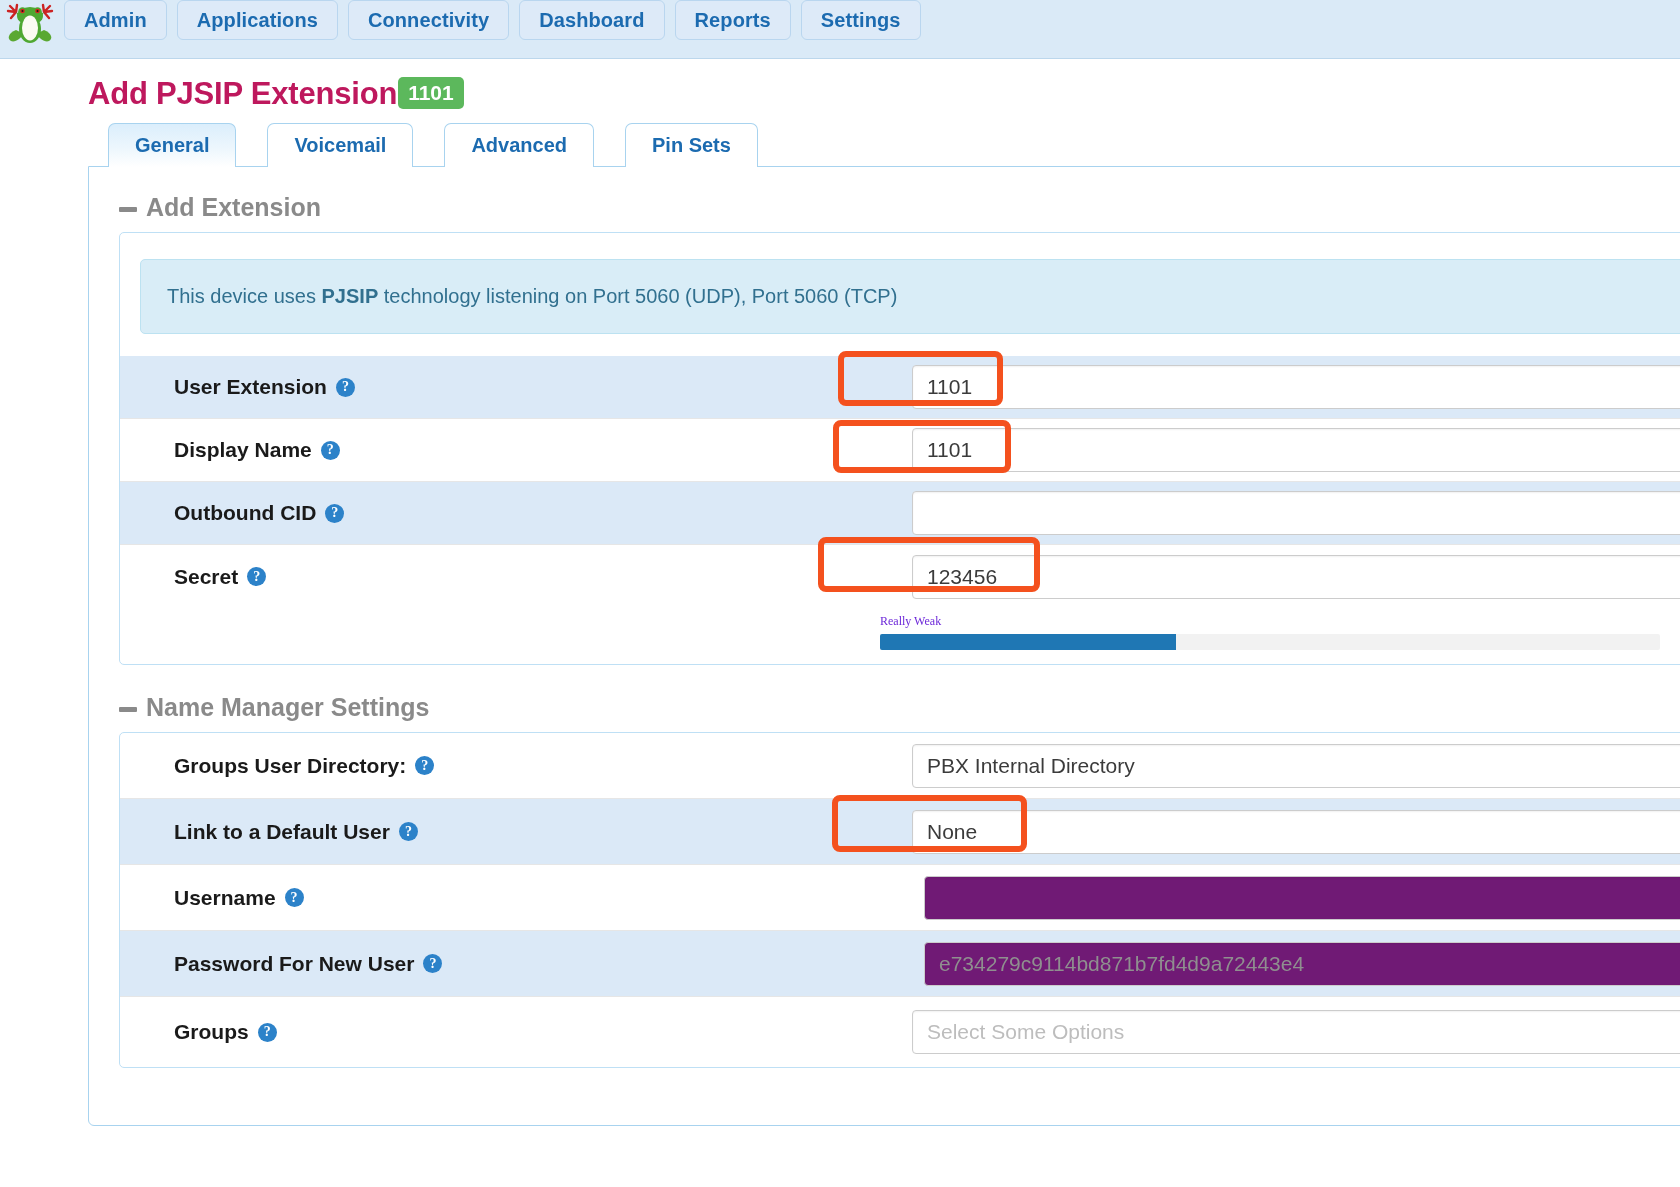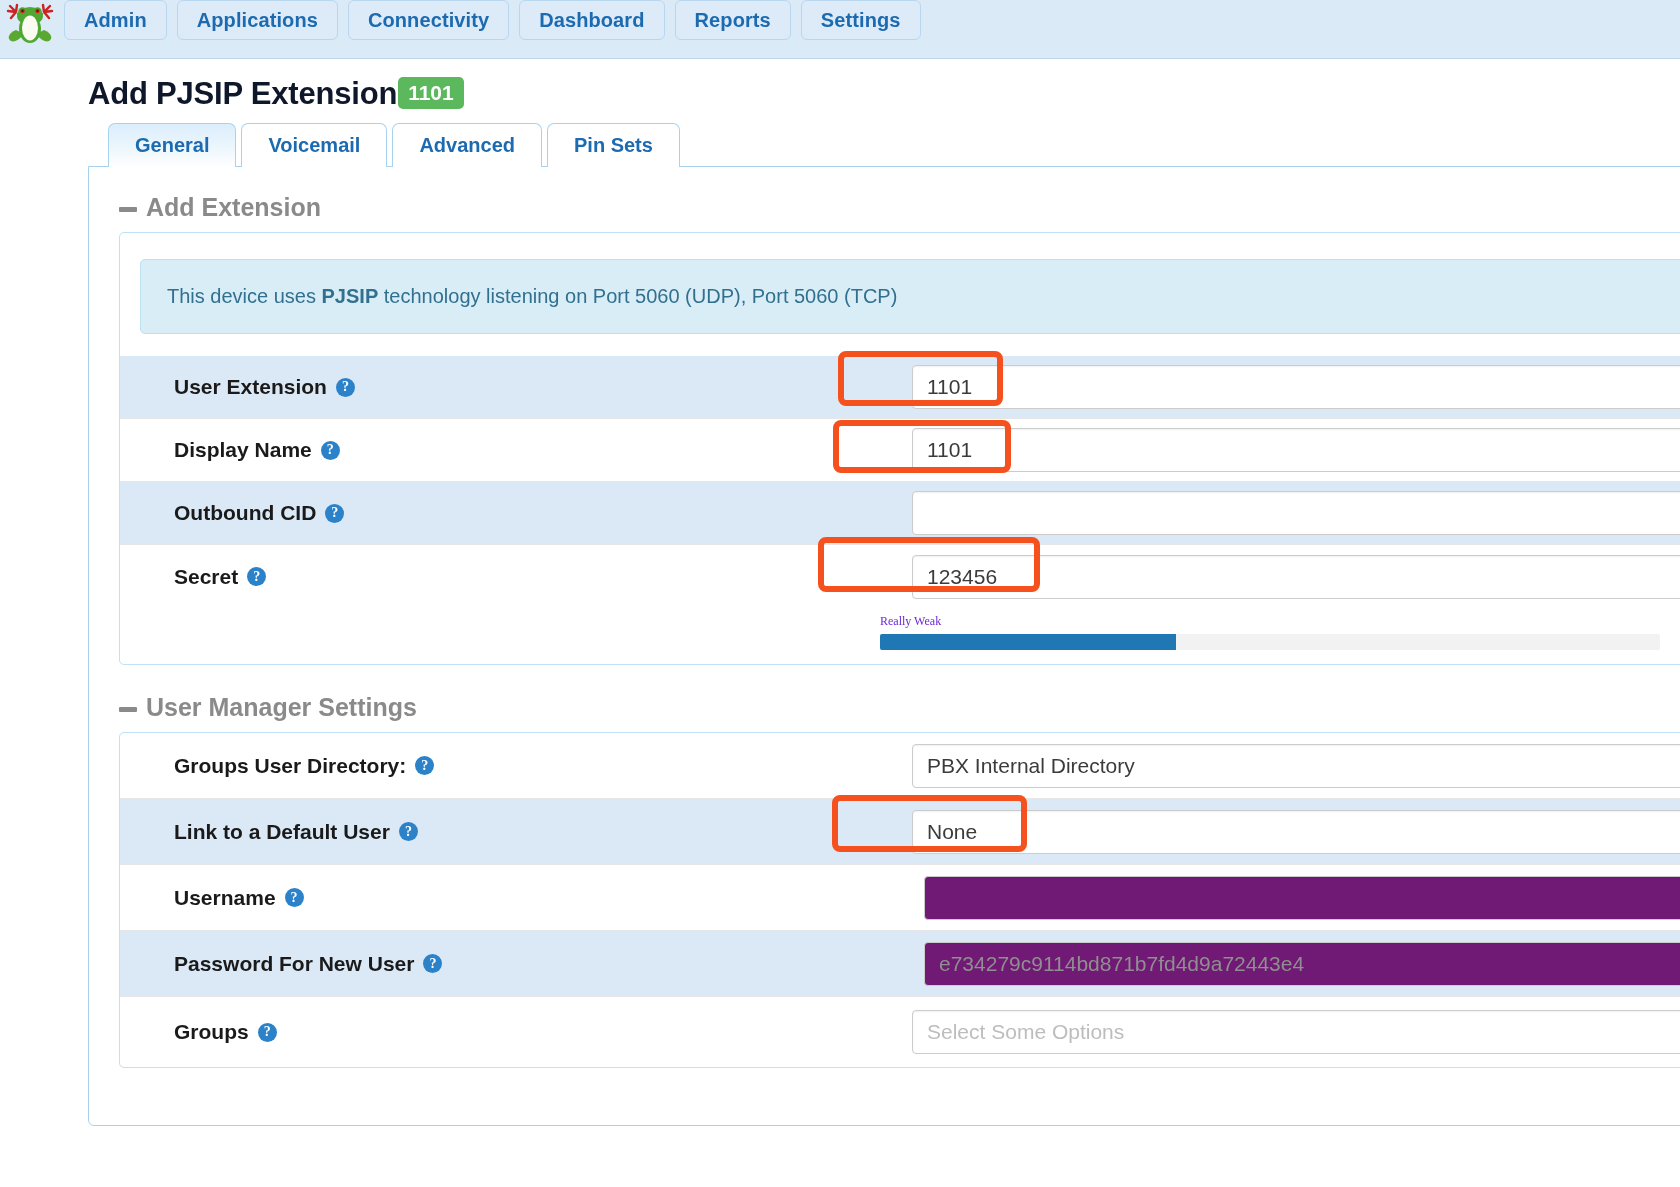--- a/index.html
+++ b/index.html
@@ -48,21 +48,21 @@
 
   
   #page-head {
     padding: 18px 0 0 88px;
     display: flex;
     align-items: center;
   }
   #page-title {
     font-size: 31px;
     font-weight: bold;
-    color: #0f172a;
+    color: #be185d;
     letter-spacing: -0.2px;
     line-height: 1;
   }
   #title-badge {
     display: inline-block;
     background: #5cb85c;
     color: #ffffff;
     font-size: 21px;
     font-weight: bold;
     border-radius: 5px;
@@ -72,20 +72,21 @@
   }
 
   
   #tabs {
     margin: 14px 0 0 108px;
     display: flex;
     align-items: flex-end;
     height: 44px;
     position: relative;
     z-index: 3;
+    gap: 26px;
   }
   .tab {
     height: 44px;
     min-width: 100px;
     padding: 0 26px;
     display: flex;
     align-items: center;
     justify-content: center;
     font-size: 20px;
     font-weight: bold;
@@ -381,21 +382,21 @@
         <div class="strength-bar">
           <div class="strength-fill" id="strength-fill" style="width: 38%; background: rgb(31, 119, 180);"></div>
         </div>
       </div>
     </div>
 
   </div>
 
   <div class="section-header" style="margin-top:28px;">
     <span class="minus"></span>
-    <span>User Manager Settings</span>
+    <span>Name Manager Settings</span>
   </div>
 
   <div class="fieldset">
 
     <div class="row" style="min-height:66px;">
       <div class="row-label">
         <span>Groups User Directory:</span>
         <span class="help-icon">?</span>
       </div>
       <div class="row-control">

